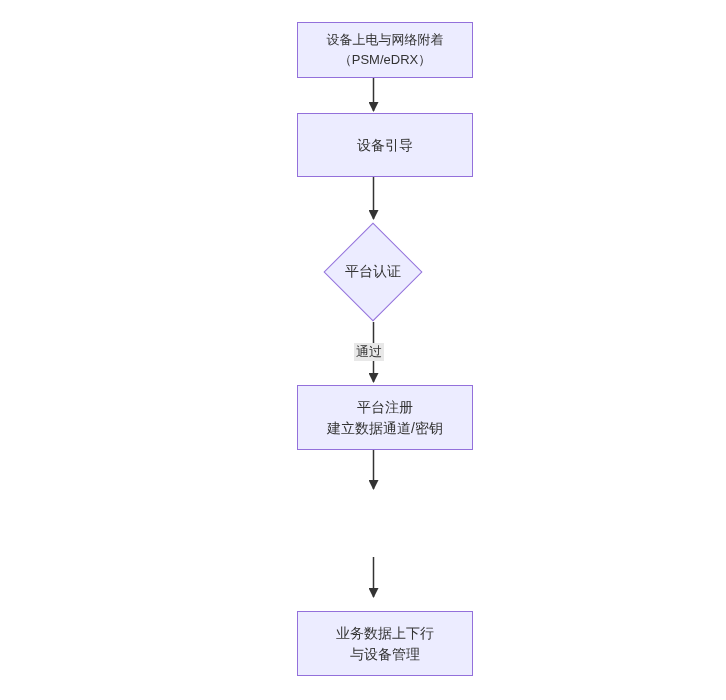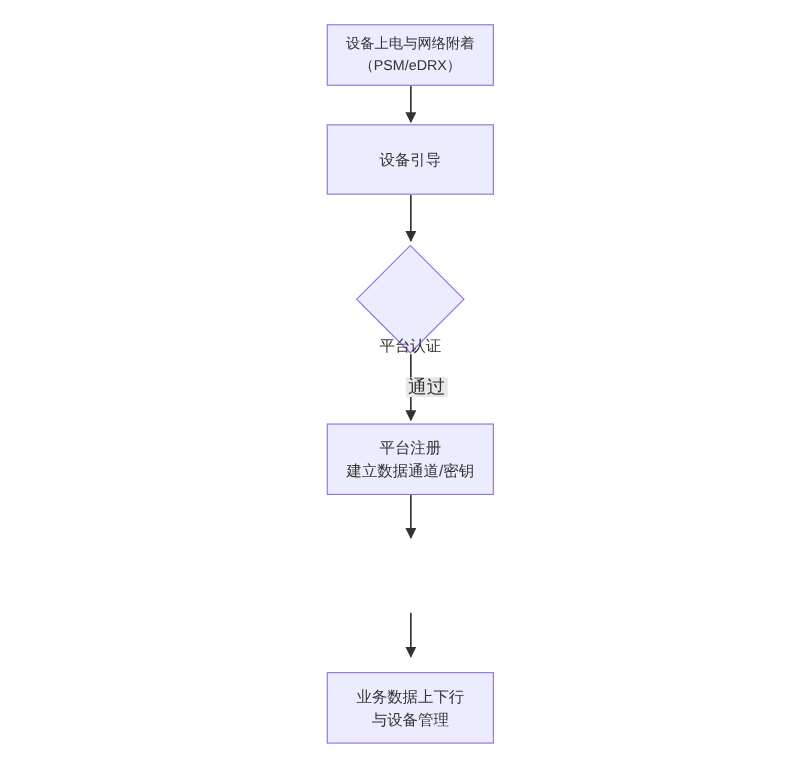--- a/index.html
+++ b/index.html
@@ -19,21 +19,21 @@
     left: 0; top: 0;
     width: 726px; height: 700px;
   }
   svg.edges {
     position: absolute;
     left: 0; top: 0;
   }
   .node {
     position: absolute;
     left: 297px;
-    width: 152px;
+    width: 176px;
     background: var(--node-fill, #ECECFF);
     border: 1px solid var(--node-border, #9370DB);
     box-sizing: border-box;
     display: flex;
     flex-direction: column;
     align-items: center;
     justify-content: center;
     color: var(--text, #333333);
     font-size: 14px;
     line-height: 21px;
@@ -62,30 +62,29 @@
     box-sizing: border-box;
   }
   .diamond-label {
     position: absolute;
     left: 50%;
     top: 50%;
     transform: translate(-50%, -50%);
     color: var(--text, #333333);
     font-size: 14px;
     white-space: nowrap;
-    margin-top: 43px;
   }
   .edge-label {
     position: absolute;
-    left: 388px;
+    left: 369px;
     top: 352px;
     transform: translate(-50%, -50%);
     background: var(--edge-label-bg, #e8e8e8);
     color: var(--text, #333333);
-    font-size: 17px;
+    font-size: 13px;
     line-height: 16px;
     padding: 1px 2px;
     white-space: nowrap;
   }
   .line { pointer-events: none; }
 </style>
 </head>
 <body>
 
 <div class="canvas">

